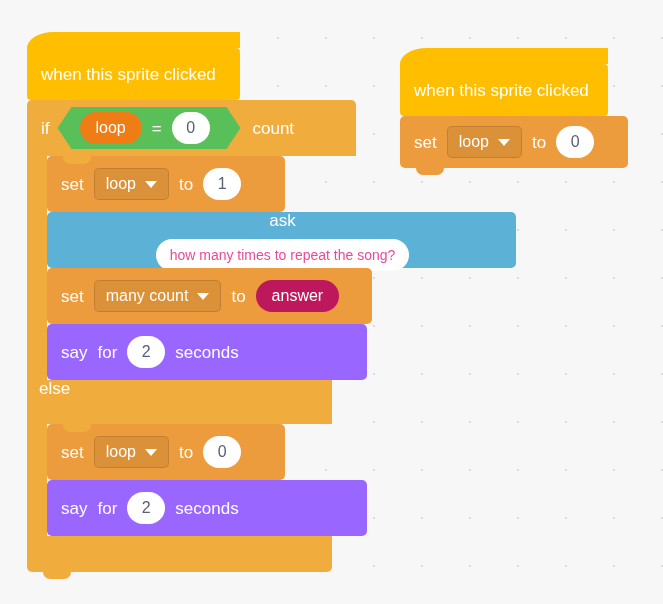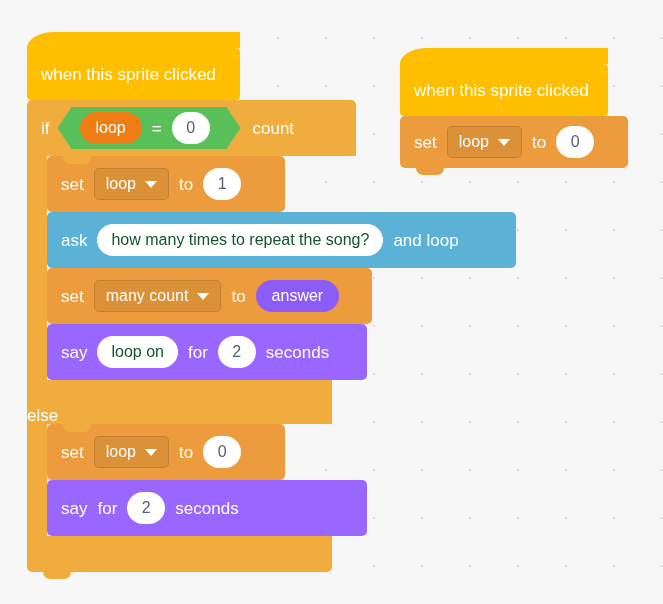--- a/index.html
+++ b/index.html
@@ -79,21 +79,21 @@
   }
   .stack::after {
     content: "";
     position: absolute;
     left: 16px; bottom: -7px;
     width: 28px; height: 8px;
     background: inherit;
     border-radius: 0 0 7px 7px;
   }
   .stack.data  { background: #ec9c3c; }
-  .stack.sensing { background: #5cb1d6; }
+  .stack.sensing { background: #5cb1d6; flex-direction: column; }
   .stack.looks { background: #9966ff; text-align: center; }
 
   
   .cblock { position: relative; }
   .c-arm {
     background: #f0ad3e;
     position: relative;
     box-sizing: border-box;
   }
   .c-head {
@@ -104,22 +104,22 @@
     gap: 12px;
   }
   .c-left {
     position: absolute;
     left: 0;
     width: 20px;
     background: #f0ad3e;
   }
   .c-mid {
     display: flex;
-    align-items: flex-end;
-    padding-left: 0;
+    align-items: flex-start;
+    padding-left: 12px;
   }
   .c-foot {
     border-radius: 0 0 5px 5px;
     position: relative;
   }
   .c-foot::after {
     content: "";
     position: absolute;
     left: 16px; bottom: -7px;
     width: 28px; height: 8px;
@@ -132,22 +132,22 @@
     width: 28px; height: 8px;
     background: #f0ad3e;
     border-radius: 0 0 7px 7px;
     z-index: 3;
   }
 
   
   .oval-white {
     background: #ffffff;
     border-radius: 999px;
-    color: #14532d;
-    font-size: 16px;
+    color: #ec4899;
+    font-size: 14px;
     display: flex;
     align-items: center;
     justify-content: center;
     padding: 8px 14px;
     height: 32px;
     box-sizing: border-box;
     white-space: nowrap;
   }
   .oval-num {
     background: #ffffff;
@@ -191,21 +191,21 @@
     display: flex;
     align-items: center;
     justify-content: center;
     padding: 0 16px;
     box-sizing: border-box;
     color: #ffffff;
     font-size: 16px;
     white-space: nowrap;
   }
   .reporter.var { background: #ee7d16; }
-  .reporter.answer { background: #8b5cf6; }
+  .reporter.answer { background: #be185d; }
 
   
   .boolean {
     background: #59c059;
     height: 42px;
     display: flex;
     align-items: center;
     gap: 10px;
     padding: 0 22px;
     box-sizing: border-box;
@@ -283,23 +283,20 @@
             <span class="caret"></span>
           </div>
           <span class="btext">to</span>
           <div class="reporter answer">
             <span>answer</span>
           </div>
         </div>
 
         <div class="stack looks" style="position:absolute; left:20px; top:168px; width:320px; height:56px;">
           <span class="btext">say</span>
-          <div class="oval-white">
-            <span>loop on</span>
-          </div>
           <span class="btext">for</span>
           <div class="oval-num">
             <span>2</span>
           </div>
           <span class="btext">seconds</span>
         </div>
       </div>
 
       <div class="c-arm c-mid" style="height:44px; width:305px;">
         <span class="btext">else</span>

